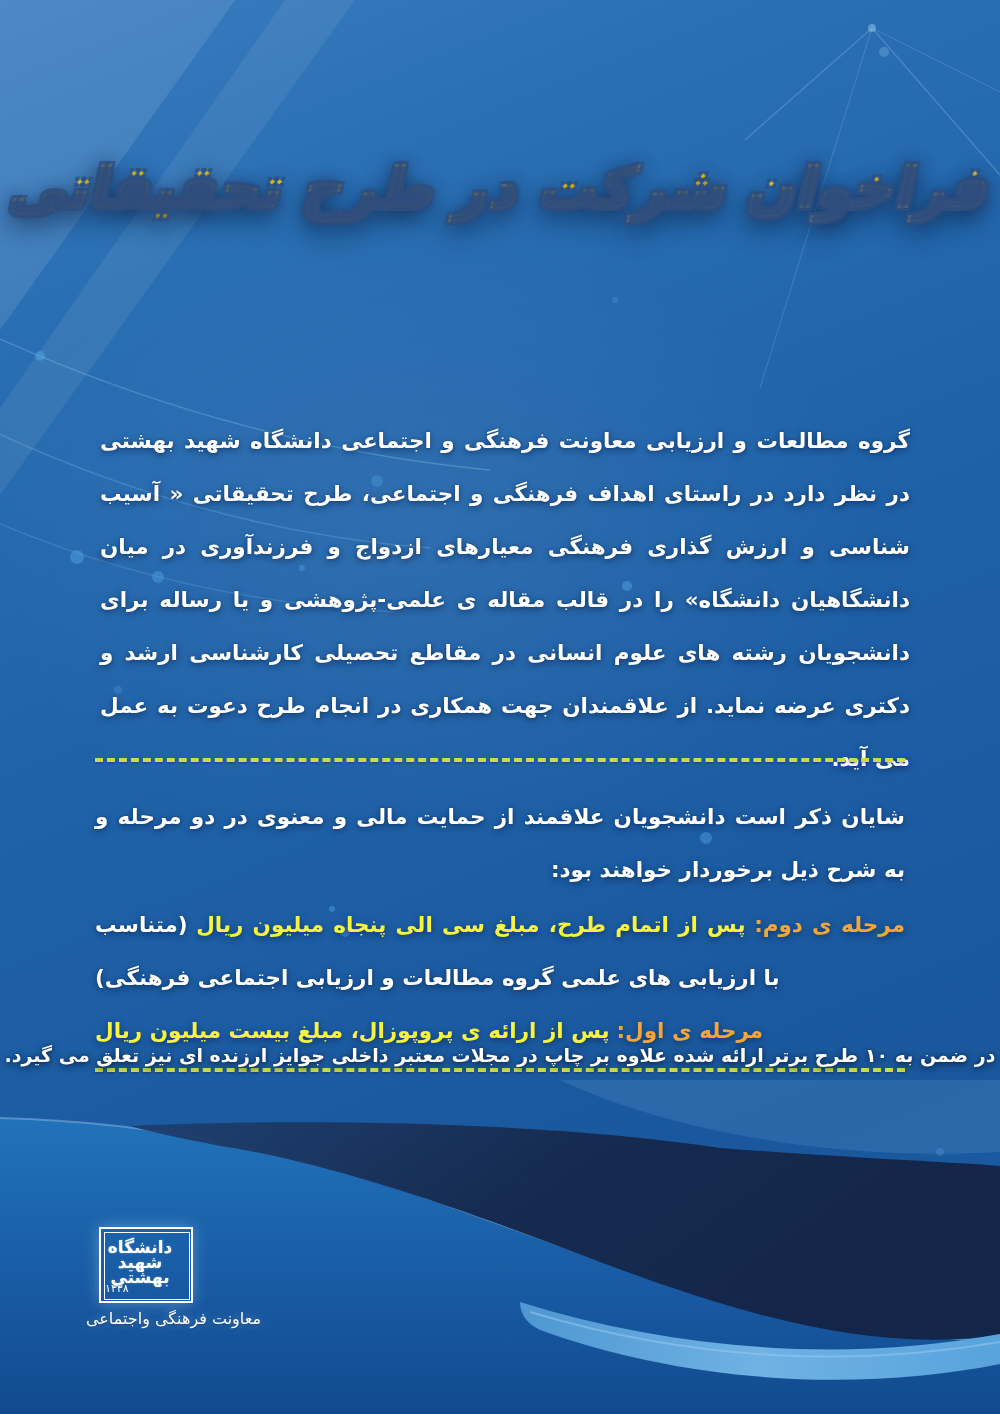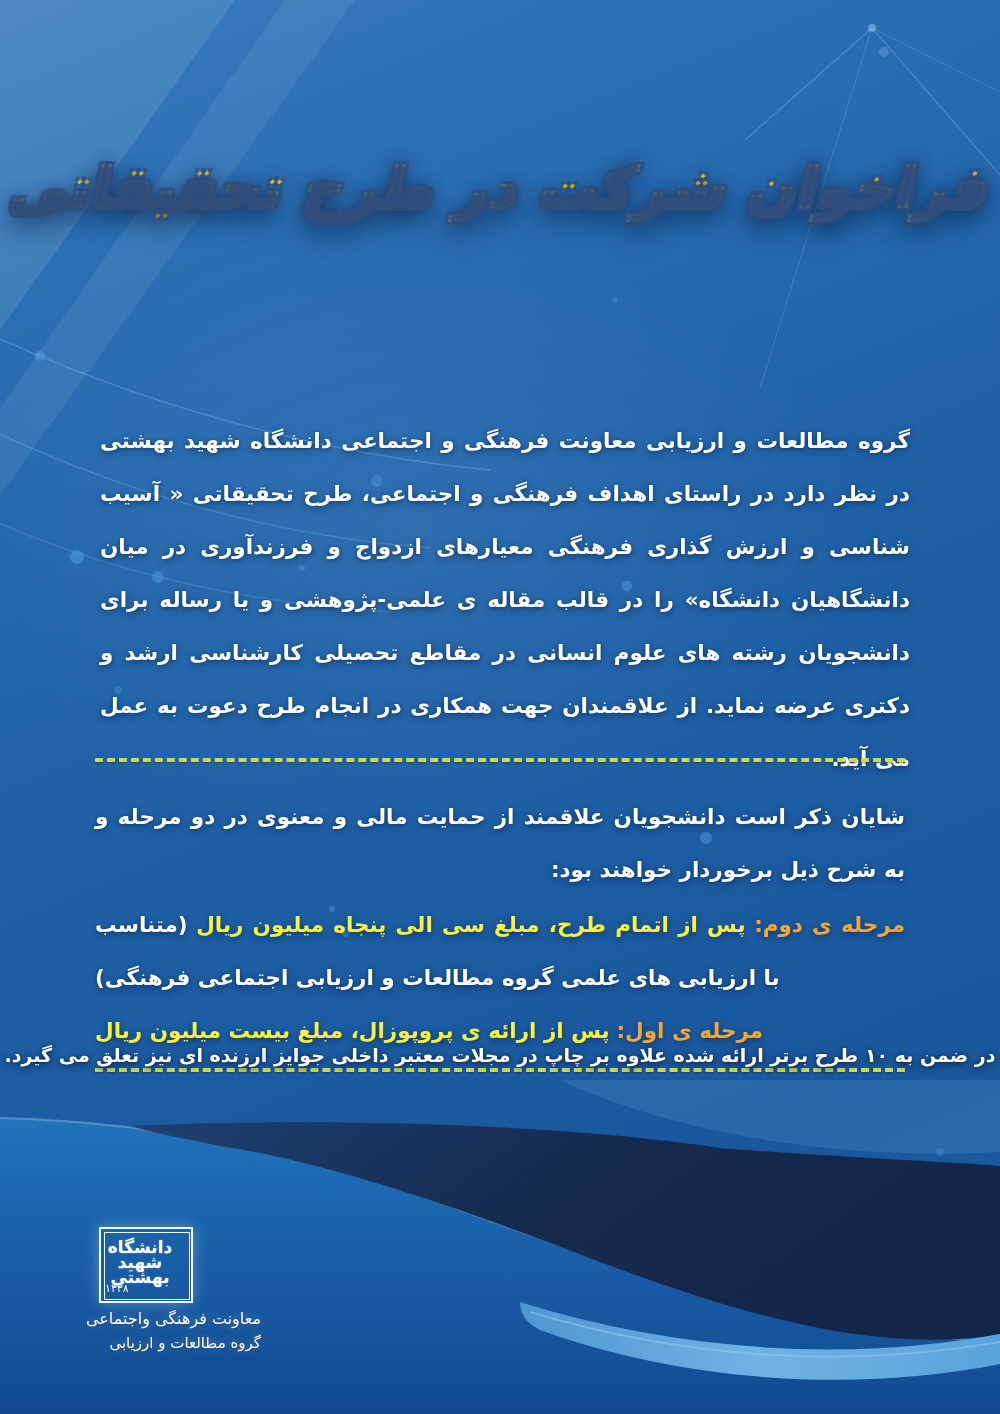--- a/index.html
+++ b/index.html
@@ -182,16 +182,15 @@
   <p class="txt award">در ضمن به ۱۰ طرح برتر ارائه شده علاوه بر چاپ در مجلات معتبر داخلی جوایز ارزنده ای نیز تعلق می گیرد.</p>
 
   <div class="logo">
     <div class="logo-inner">
       <div class="logo-cal">دانشگاه شهید بهشتی</div>
       <div class="logo-year">۱۳۳۸</div>
     </div>
   </div>
   <div class="dept">
     <div class="l1">معاونت فرهنگی واجتماعی</div>
-    <div class="l2">گروه مطالعات و ارزیابی</div>
   </div>
 
 </div>
 
 </body></html>

